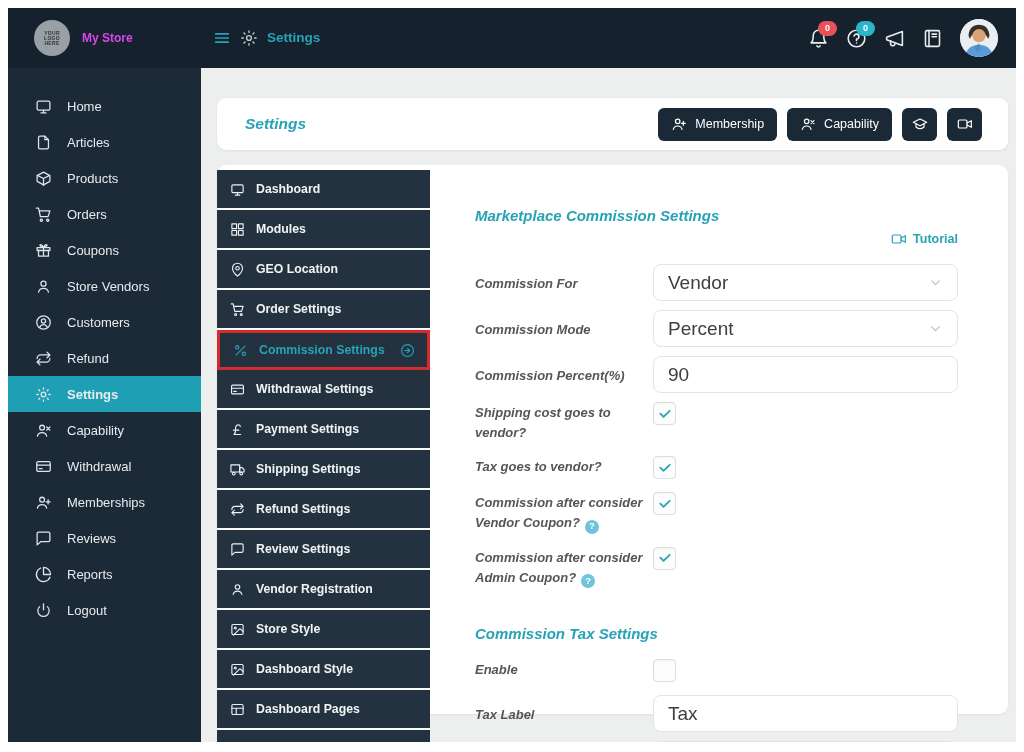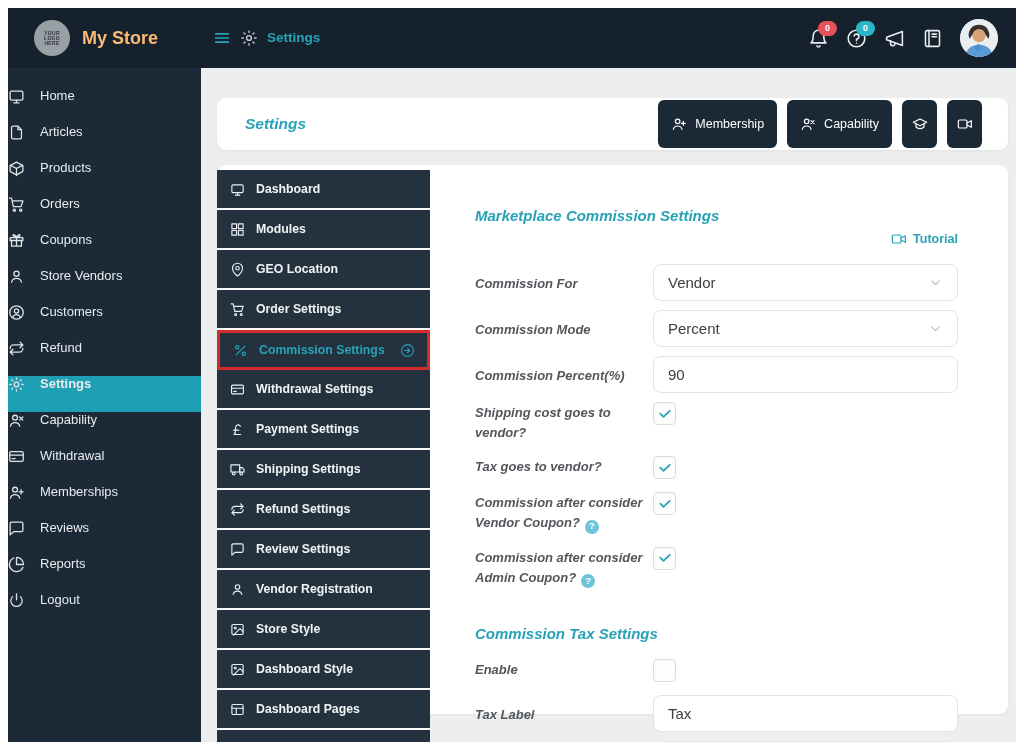--- a/index.html
+++ b/index.html
@@ -3,62 +3,62 @@
 <meta charset="utf-8">
 <style>
   html,body{margin:0;padding:0;}
   body{width:1024px;height:752px;background:#ffffff;font-family:"Liberation Sans",sans-serif;position:relative;overflow:hidden;}
   .frame{position:absolute;left:8px;top:8px;right:8px;bottom:10px;}
   
   .topbar{position:absolute;top:0;left:0;right:0;height:60px;background:#15212d;display:flex;align-items:center;}
   .brand{display:flex;align-items:center;gap:12px;margin-left:26px;cursor:pointer;}
   .logo{width:36px;height:36px;border-radius:50%;background:#98a0a6;display:flex;flex-direction:column;align-items:center;justify-content:center;line-height:1;}
   .logo span{font-size:5px;font-weight:bold;color:#2c3136;letter-spacing:.3px;}
-  .brand-name{color:#fdba74;font-size:18px;font-weight:bold;}
+  .brand-name{color:#d946ef;font-size:12px;font-weight:bold;}
   .crumb{position:absolute;left:205px;display:flex;align-items:center;gap:9px;}
   .crumb .ham{color:var(--accent);}
   .crumb .gear{color:#c9ced2;}
   .crumb-label{color:var(--accent);font-size:13.5px;font-weight:600;cursor:pointer;}
   .top-actions{position:absolute;right:18px;display:flex;align-items:center;gap:17px;}
   .tic{position:relative;color:#e9edf0;width:21px;height:21px;cursor:pointer;}
   .badge{position:absolute;top:-7px;right:-8px;min-width:15px;height:15px;padding:0 2px;border-radius:8px;font-size:9px;font-weight:bold;color:#fff;display:flex;align-items:center;justify-content:center;}
   .badge.red{background:var(--badge-red);}
   .badge.teal{background:var(--badge-teal);}
   .avatar{width:38px;height:38px;border-radius:50%;overflow:hidden;background:#e9eef2;cursor:pointer;flex:none;}
   
   .sidebar{position:absolute;top:60px;left:0;width:193px;bottom:0;background:#1c2937;padding-top:20px;box-sizing:border-box;}
-  .side-item{height:36px;display:flex;align-items:flex-start;gap:15px;color:#e8ebee;font-size:13px;cursor:pointer;}
+  .side-item{height:36px;display:flex;align-items:center;gap:15px;padding-left:27px;color:#e8ebee;font-size:13px;cursor:pointer;}
   .side-item .ic{color:#dfe4e8;flex:none;}
   .side-item.active{background:var(--active-bg);font-weight:600;}
   
   .main{position:absolute;top:60px;left:193px;right:0;bottom:0;background:#edefee;overflow:hidden;}
   .header-card{position:absolute;left:16px;right:8px;top:30px;height:52px;background:#fff;border-radius:9px;box-shadow:0 1px 3px rgba(0,0,0,.06);display:flex;align-items:center;justify-content:space-between;padding:0 26px 0 28px;box-sizing:border-box;}
   .page-title{margin:0;font-size:15.5px;font-weight:bold;font-style:italic;color:var(--accent);}
   .page-actions{display:flex;align-items:center;gap:10px;}
-  .pbtn{background:#1b2836;color:#fff;border:none;border-radius:6px;height:48px;display:flex;align-items:center;gap:8px;padding:0 13px;font-size:12.5px;font-family:inherit;cursor:pointer;}
+  .pbtn{background:#1b2836;color:#fff;border:none;border-radius:6px;height:33px;display:flex;align-items:center;gap:8px;padding:0 13px;font-size:12.5px;font-family:inherit;cursor:pointer;}
   .pbtn.icon-only{width:35px;padding:0;justify-content:center;}
   .content-card{position:absolute;left:16px;right:8px;top:97px;bottom:28px;background:#fff;border-radius:9px;box-shadow:0 1px 3px rgba(0,0,0,.05);}
   
   .settings-menu{position:absolute;left:16px;top:102px;width:213px;}
   .sm-item{height:40px;background:#243240;display:flex;align-items:center;gap:11px;padding:0 12px 0 13px;border-bottom:2px solid #fafbfb;color:#f1f4f5;font-size:12.3px;font-weight:600;cursor:pointer;box-sizing:border-box;}
   .sm-item .ic{color:#eef1f3;flex:none;}
   .sm-item .sm-label{flex:1;}
   .sm-item.active{border:3px solid var(--red);color:var(--accent);}
   .sm-item.active .ic{color:var(--accent);}
   
   .form-area{position:absolute;left:274px;right:58px;top:115px;}
   .sec-head{display:flex;align-items:center;justify-content:space-between;margin-bottom:17px;}
   .sec-title{font-size:15px;font-weight:bold;font-style:italic;color:var(--accent);}
   .tutorial{display:flex;align-items:center;gap:6px;color:var(--accent);font-size:12.5px;font-weight:bold;cursor:pointer;margin-top:48px;}
   .frow{display:flex;align-items:flex-start;margin-bottom:9px;}
   .frow.cbrow{margin-bottom:13px;}
   .flabel{width:178px;flex:none;font-size:13px;font-weight:bold;font-style:italic;color:#53575c;line-height:1.55;padding-top:10px;}
   .cbrow .flabel{padding-top:1px;}
   .fctrl{flex:1;min-width:0;}
-  .tbox,.sel{width:100%;height:37px;border:1px solid #e2e3e4;border-radius:8px;background:#fff;box-sizing:border-box;font-family:inherit;font-size:15px;color:#3c4043;padding:0 14px;}
+  .tbox,.sel{width:100%;height:37px;border:1px solid #e2e3e4;border-radius:8px;background:#fff;box-sizing:border-box;font-family:inherit;font-size:19px;color:#3c4043;padding:0 14px;}
   .sel{display:flex;align-items:center;justify-content:space-between;cursor:pointer;}
   .sel .ic{color:#b6babd;}
   .tbox{display:flex;align-items:center;}
   .cb{width:21px;height:21px;border:1px solid #dcdddd;border-radius:4px;background:#fdfdfd;box-shadow:inset 0 1px 2px rgba(0,0,0,.04);display:flex;align-items:center;justify-content:center;cursor:pointer;}
   .cb .ic{color:var(--accent);}
   .info{display:inline-flex;width:14px;height:14px;border-radius:50%;background:#6ec4da;color:#fff;font-size:9.5px;font-weight:bold;align-items:center;justify-content:center;margin-left:5px;vertical-align:-2px;font-style:normal;}
   .sec2-gap{height:24px;}
   .ic{display:inline-block;vertical-align:middle;}
 </style>
 </head>

